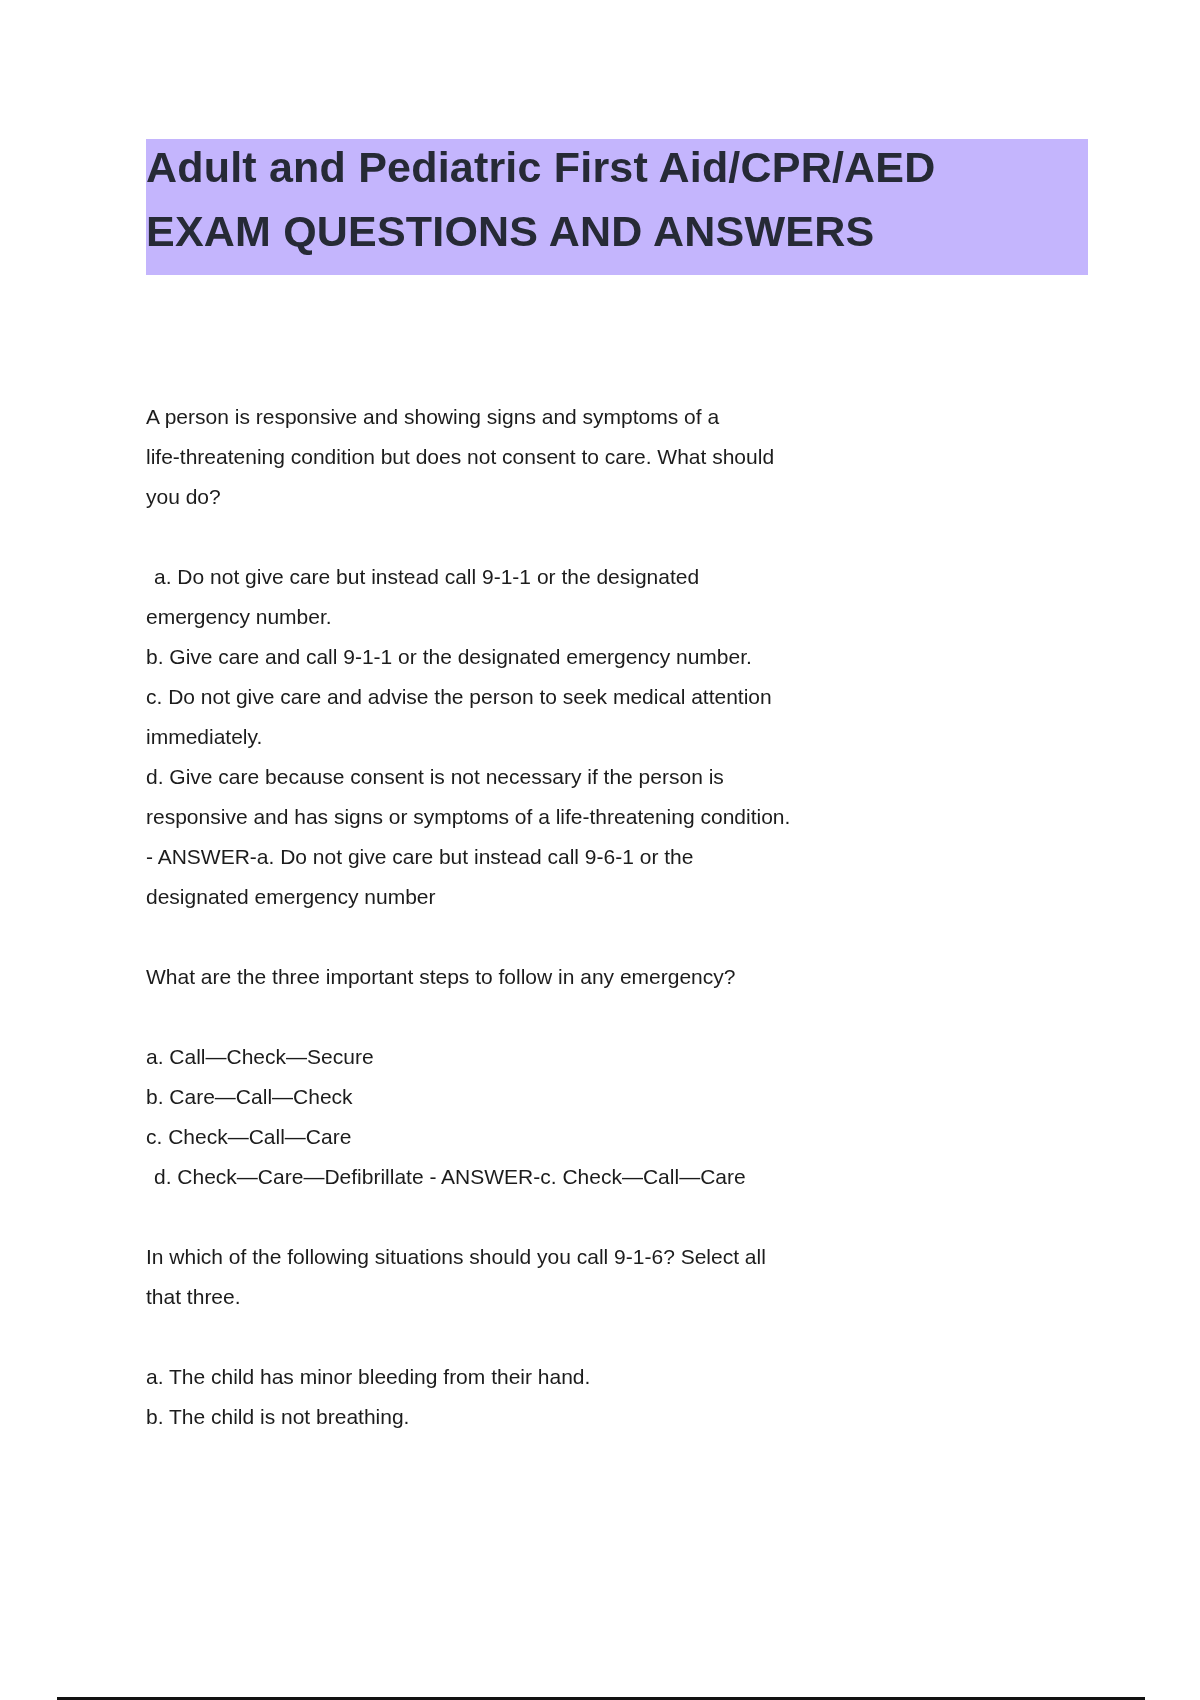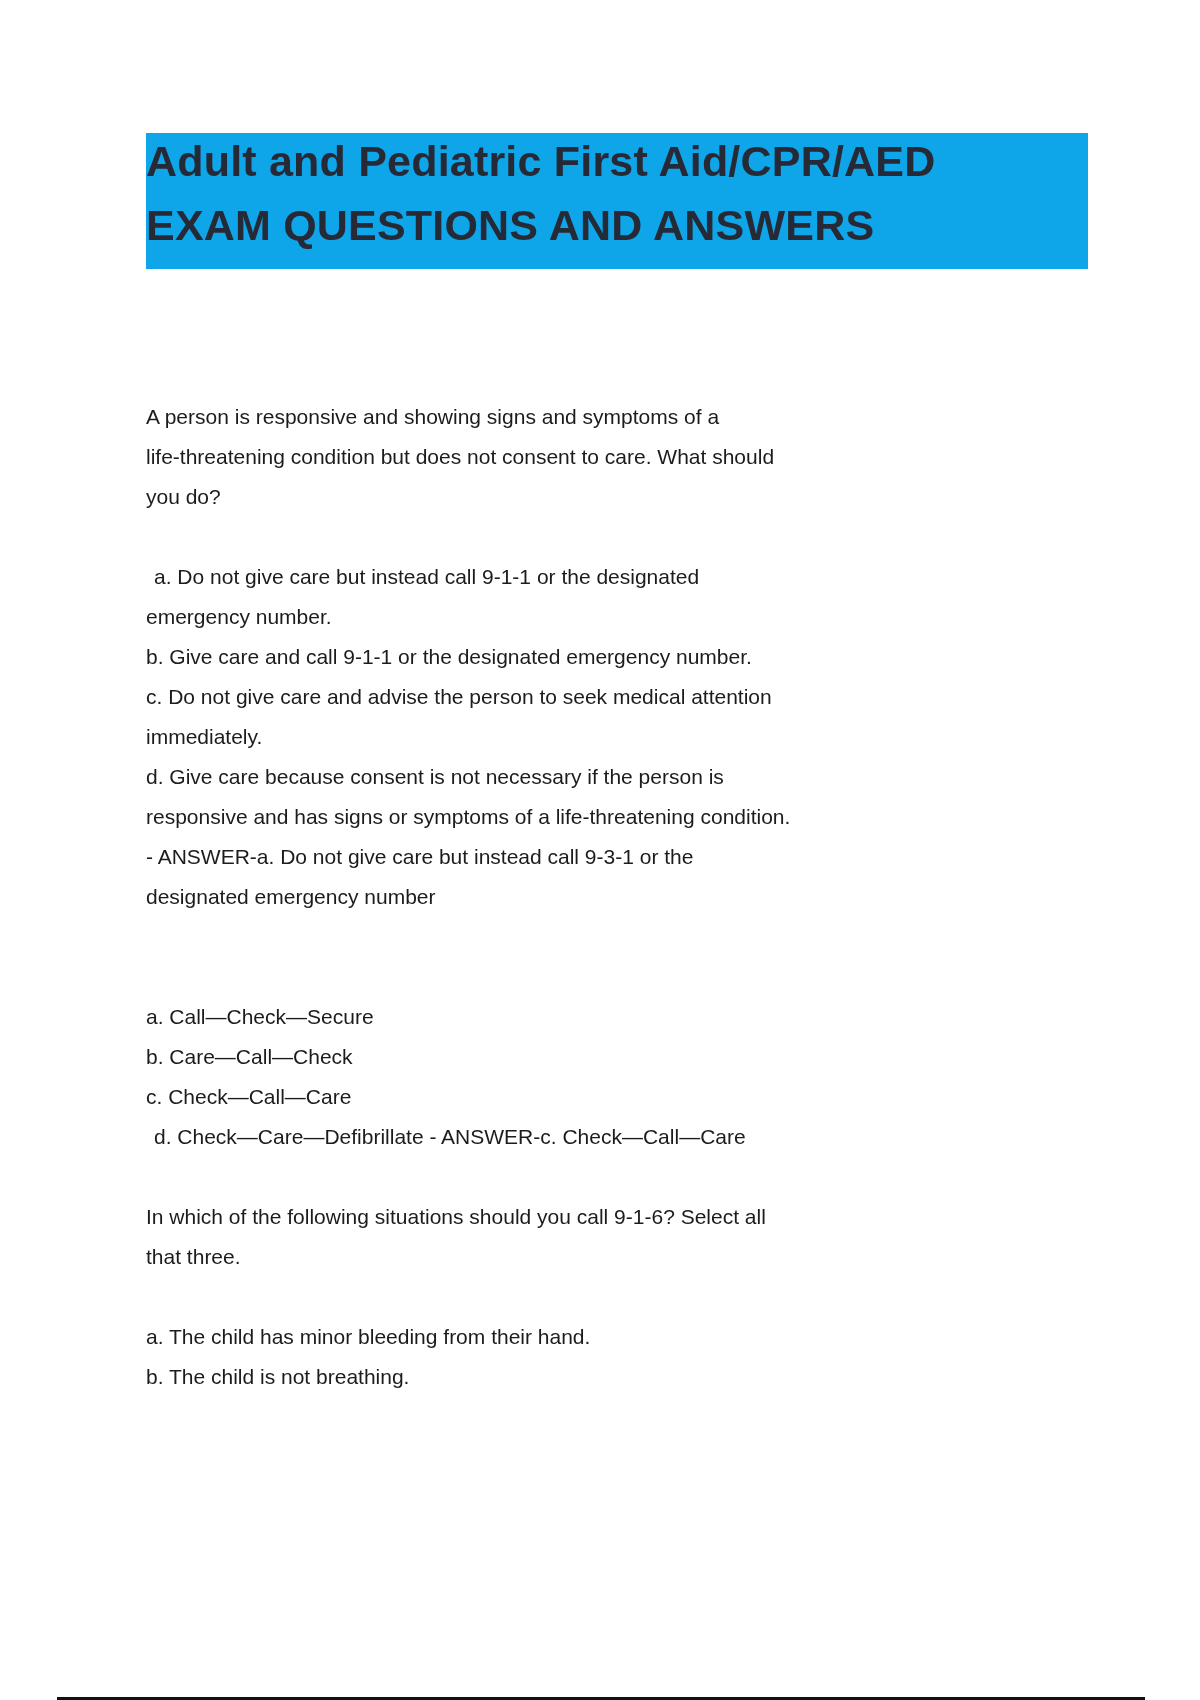--- a/index.html
+++ b/index.html
@@ -17,24 +17,24 @@
     }
     .page {
       position: absolute;
       left: 0; top: 0;
       width: 1200px;
       height: 1700px;
     }
     .title-box {
       position: absolute;
       left: 146px;
-      top: 133px;
+      top: 139px;
       width: 942px;
       height: 136px;
-      background: #0ea5e9;
+      background: #c4b5fd;
     }
     .title-line {
       position: absolute;
       left: 0;
       font-family: "Liberation Sans", sans-serif;
       font-weight: bold;
       font-size: 43px;
       color: #262a36;
       white-space: nowrap;
       letter-spacing: 0.2px;
@@ -84,27 +84,28 @@
       <div class="line">life-threatening condition but does not consent to care. What should</div>
       <div class="line">you do?</div>
       <div class="gap"></div>
       <div class="line indent"> a. Do not give care but instead call 9-1-1 or the designated</div>
       <div class="line">emergency number.</div>
       <div class="line">b. Give care and call 9-1-1 or the designated emergency number.</div>
       <div class="line">c. Do not give care and advise the person to seek medical attention</div>
       <div class="line">immediately.</div>
       <div class="line">d. Give care because consent is not necessary if the person is</div>
       <div class="line">responsive and has signs or symptoms of a life-threatening condition.</div>
-      <div class="line">- ANSWER-a. Do not give care but instead call 9-3-1 or the</div>
+      <div class="line">- ANSWER-a. Do not give care but instead call 9-6-1 or the</div>
       <div class="line">designated emergency number</div>
     </div>
 
     <div class="gap"></div>
 
     <div>
+      <div class="line">What are the three important steps to follow in any emergency?</div>
       <div class="gap"></div>
       <div class="line">a. Call—Check—Secure</div>
       <div class="line">b. Care—Call—Check</div>
       <div class="line">c. Check—Call—Care</div>
       <div class="line indent"> d. Check—Care—Defibrillate - ANSWER-c. Check—Call—Care</div>
     </div>
 
     <div class="gap"></div>
 
     <div>

